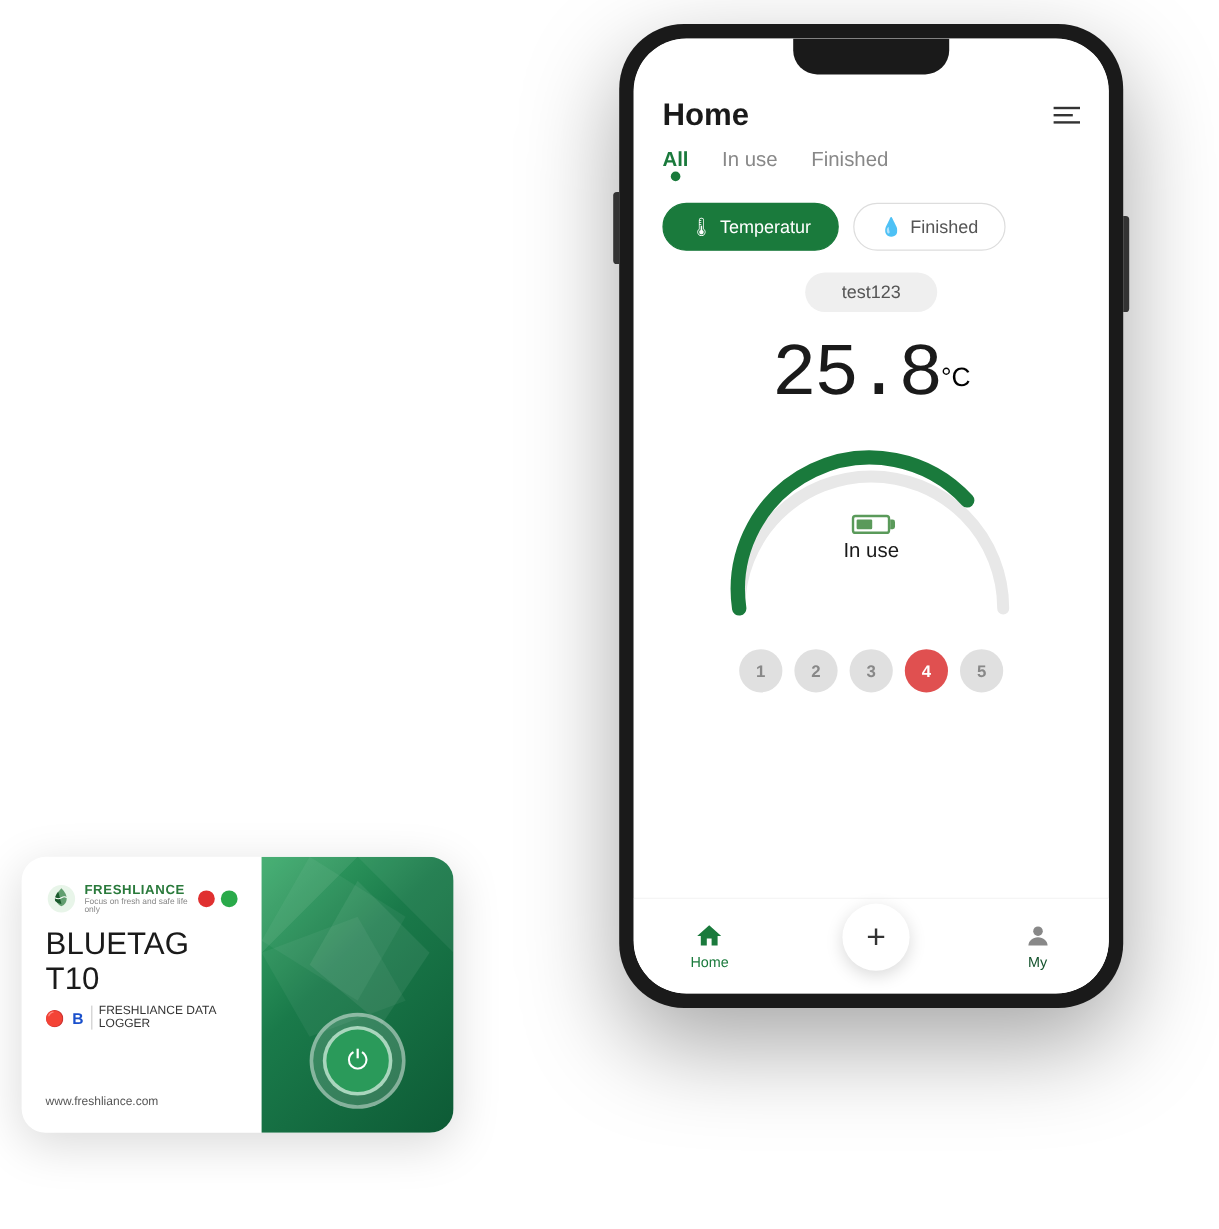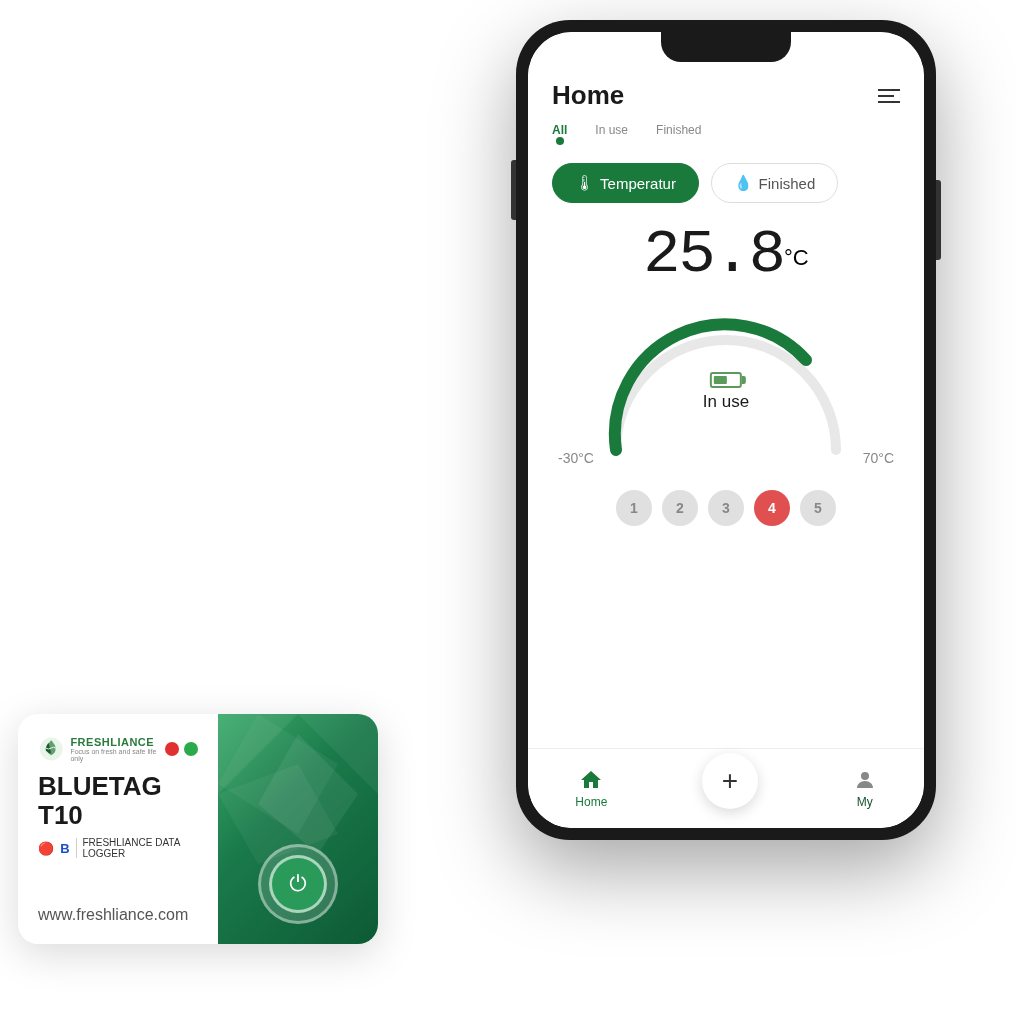--- a/index.html
+++ b/index.html
@@ -101,21 +101,21 @@
     .menu-icon span:nth-child(2) { width: 16px; }
     .menu-icon span:nth-child(3) { width: 22px; }
 
     
     .tabs {
       display: flex;
       gap: 28px;
       padding: 12px 24px 0;
     }
     .tab {
-      font-size: 12px;
+      font-size: 17px;
       color: #888;
       padding-bottom: 6px;
       cursor: pointer;
       position: relative;
     }
     .tab.active {
       color: #1a7a3c;
       font-weight: 600;
     }
     .tab.active::after {
@@ -357,42 +357,42 @@
       display: flex;
       gap: 5px;
     }
     .color-dot {
       width: 14px;
       height: 14px;
       border-radius: 50%;
     }
     .product-name {
       font-size: 26px;
-      font-weight: 700;
+      font-weight: 400;
       color: #1a1a1a;
       line-height: 1.1;
     }
     .product-sub {
       display: flex;
       align-items: center;
       gap: 6px;
       font-size: 10px;
       color: #333;
     }
     .bt-icon {
       color: #1a50cc;
       font-size: 13px;
     }
     .divider-v {
       width: 1px;
       background: #ccc;
       height: 20px;
     }
     .card-url {
-      font-size: 16px;
+      font-size: 10px;
       color: #555;
       margin-top: auto;
     }
     .card-right {
       width: 160px;
       background: linear-gradient(135deg, #3aaa6a 0%, #1a7a4a 40%, #0d5a35 100%);
       position: relative;
       overflow: hidden;
     }
     .card-geo {
@@ -463,44 +463,43 @@
           <button class="filter-btn active">
             <span>🌡</span>
             <span>Temperatur</span>
           </button>
           <button class="filter-btn inactive">
             <span>💧</span>
             <span>Finished</span>
           </button>
         </div>
 
+        <div class="device-label-row">
+          <div class="device-label">test123</div>
+        </div>
 
         <div class="temp-display">
           <span class="temp-value">25.8</span><span class="temp-unit">°C</span>
         </div>
 
         <div class="gauge-container">
           <svg class="gauge-svg" viewBox="0 0 280 160">
 
             <path d="M 30 150 A 110 110 0 0 1 250 150" fill="none" stroke="#e8e8e8" stroke-width="10" stroke-linecap="round"></path>
 
             <path d="M 30 150 A 110 110 0 0 1 220 60" fill="none" stroke="#1a7a3c" stroke-width="12" stroke-linecap="round"></path>
           </svg>
           <div class="gauge-center">
             <div class="battery-icon">
               <div class="battery-fill"></div>
             </div>
             <div class="in-use-label">In use</div>
           </div>
         </div>
 
-        <div class="gauge-labels">
-          <span class="gauge-label">-30°C</span>
-          <span class="gauge-label">70°C</span>
-        </div>
 
         <div class="pagination">
           <div class="dot default">
               <span>1</span>
             </div>
           <div class="dot default">
               <span>2</span>
             </div>
           <div class="dot default">
               <span>3</span>

